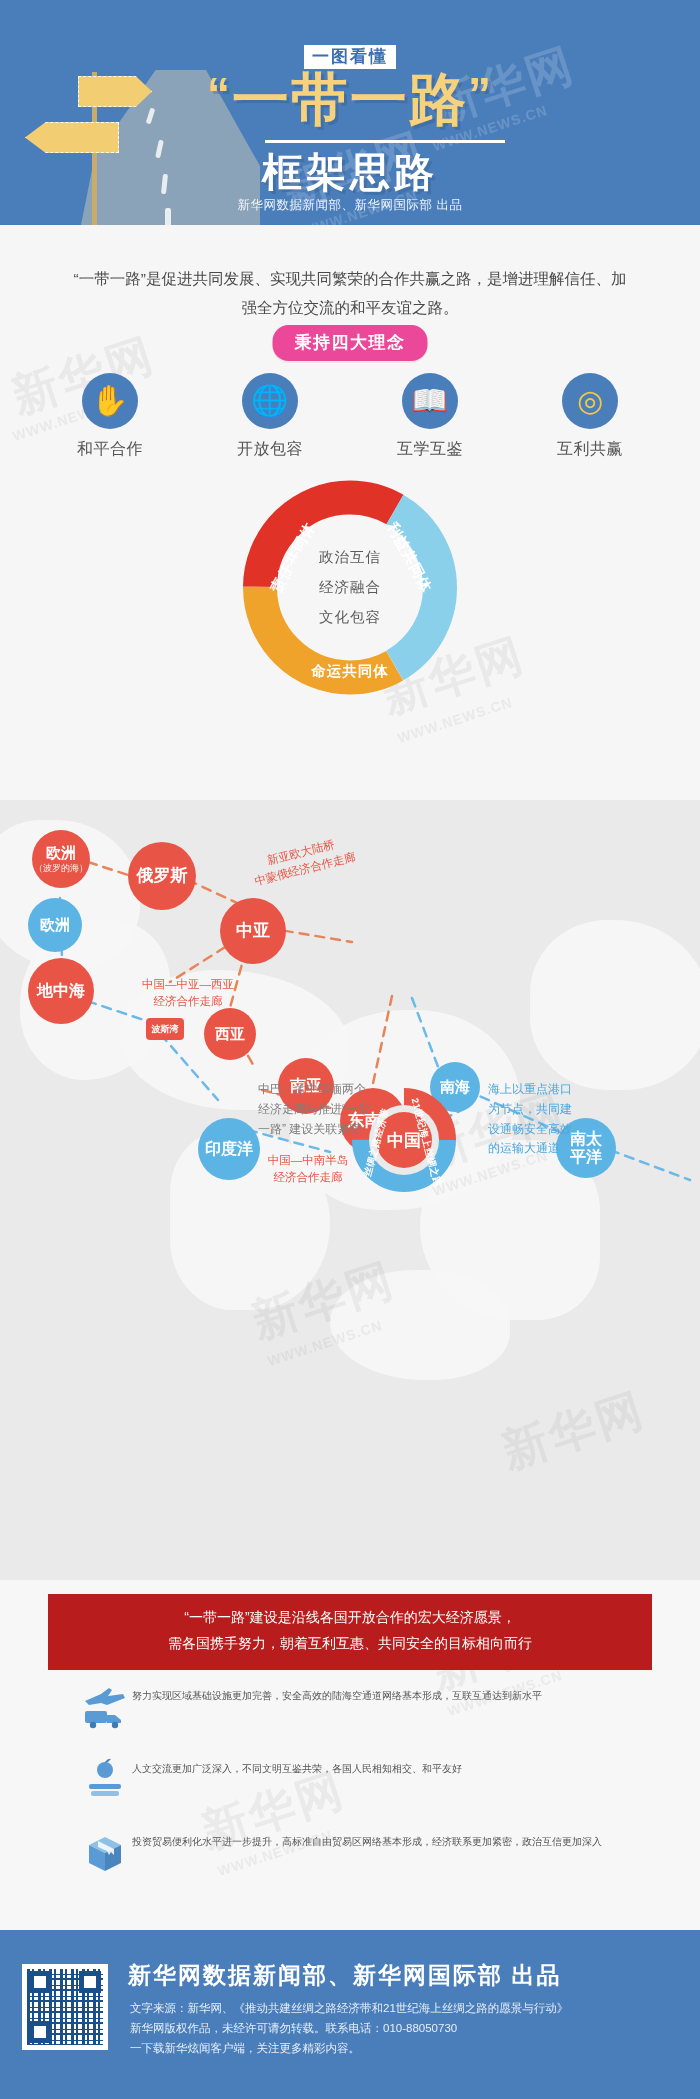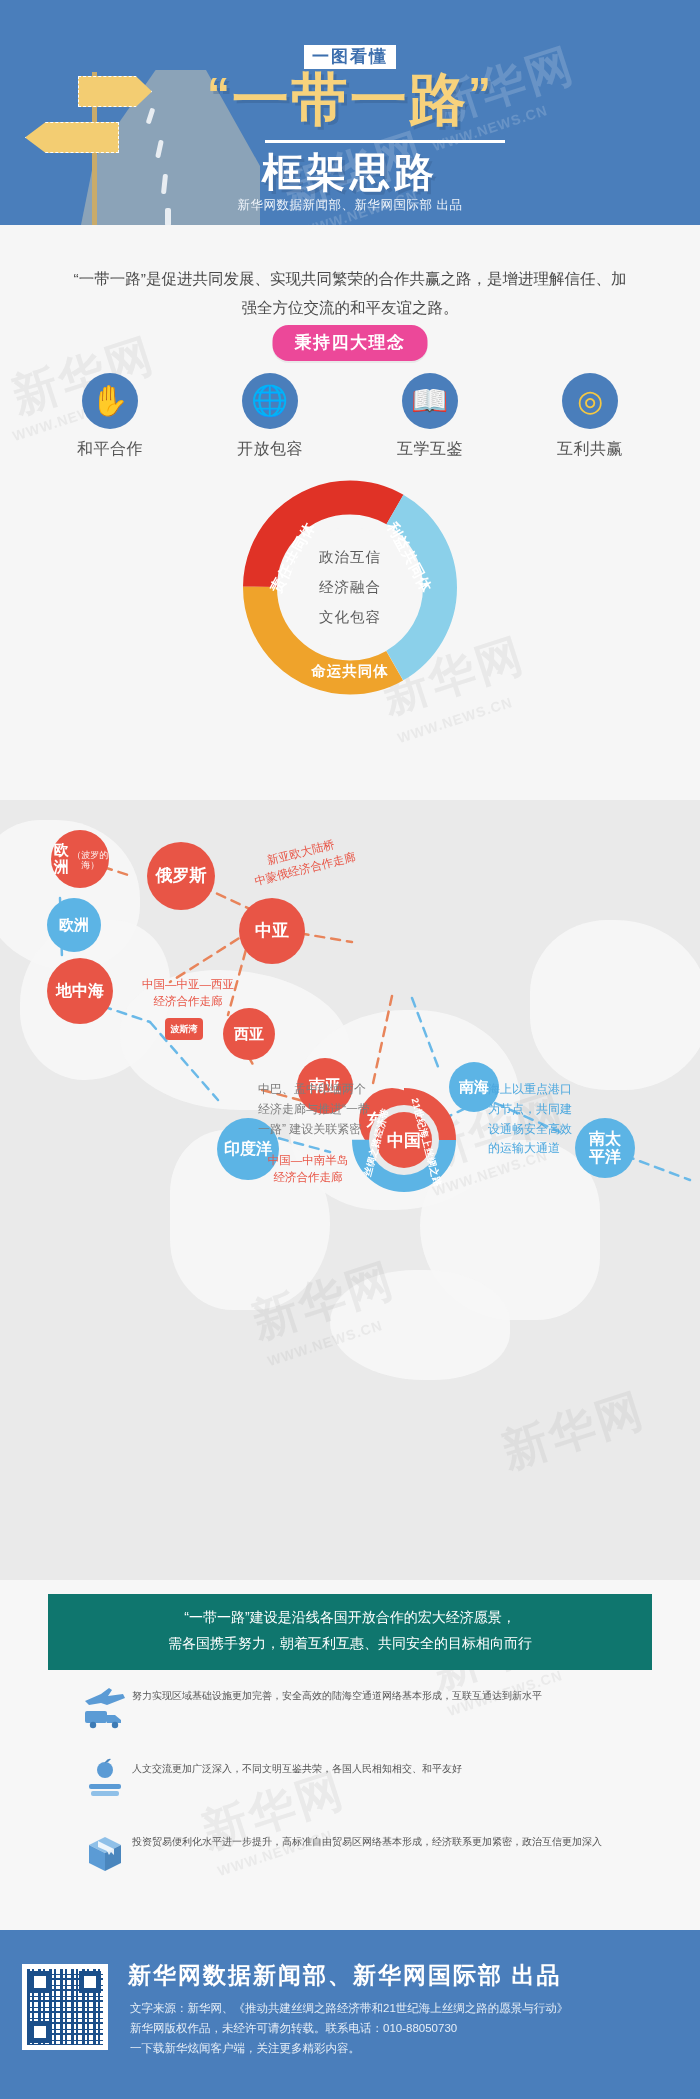--- a/index.html
+++ b/index.html
@@ -156,22 +156,22 @@
   .lm2 { left:20px; top:120px; width:150px; height:160px; border-radius:55% 40% 60% 45%; }
   .lm3 { left:120px; top:170px; width:230px; height:140px; border-radius:45% 60% 40% 55%; }
   .lm4 { left:290px; top:210px; width:230px; height:200px; border-radius:50% 45% 55% 40%; }
   .lm5 { left:420px; top:340px; width:180px; height:180px; border-radius:55% 45% 40% 60%; }
   .lm6 { left:170px; top:330px; width:160px; height:180px; border-radius:40% 60% 55% 45%; }
   .lm7 { left:530px; top:120px; width:180px; height:170px; border-radius:45% 55% 50% 45%; }
   .lm8 { left:330px; top:470px; width:180px; height:110px; border-radius:50% 50% 45% 55%; }
 
   .node {
     position:absolute; border-radius:50%; color:#fff; font-weight:bold;
-    display:flex; flex-direction:row; justify-content:center; align-items:center;
-    text-align:center; line-height:1.12;margin-left:19px;
+    display:flex; flex-direction:column; justify-content:center; align-items:center;
+    text-align:center; line-height:1.12;
   }
   .node.red  { background:#e85546; }
   .node.blue { background:#5cb4e5; }
   .node .sublabel { font-size:9px; font-weight:normal; margin-top:2px; opacity:.95; }
 
   .corridor {
     position:absolute; color:#e85546; font-size:11.5px; line-height:1.5;
     text-align:center; white-space:pre-line;
   }
   .note {
@@ -198,21 +198,21 @@
   .rt-l { left:-10px; top:48px; transform:rotate(-75deg); }
   .rt-r { right:-16px; top:48px; transform:rotate(75deg); }
 
   
   .sec-vision {
     position:absolute; left:0; top:1580px; width:700px; height:350px;
     background:#f7f7f7;
   }
   .vision-banner {
     position:absolute; left:48px; top:14px; width:604px;
-    background:#0f766e; color:#fff; text-align:center;
+    background:#b91c1c; color:#fff; text-align:center;
     font-size:14px; line-height:1.85; padding:11px 18px 13px;
   }
   .bullets { position:absolute; left:78px; top:105px; width:560px; }
   .bullet { display:flex; align-items:flex-start; margin-bottom:27px; }
   .bullet .bicon {
     width:54px; min-width:54px; height:46px; position:relative;
     color:#5b9bd5; font-size:30px; text-align:center; line-height:46px;
   }
   .bullet .btext { color:#555; font-size:10px; line-height:1.85; padding-top:2px; }
 

